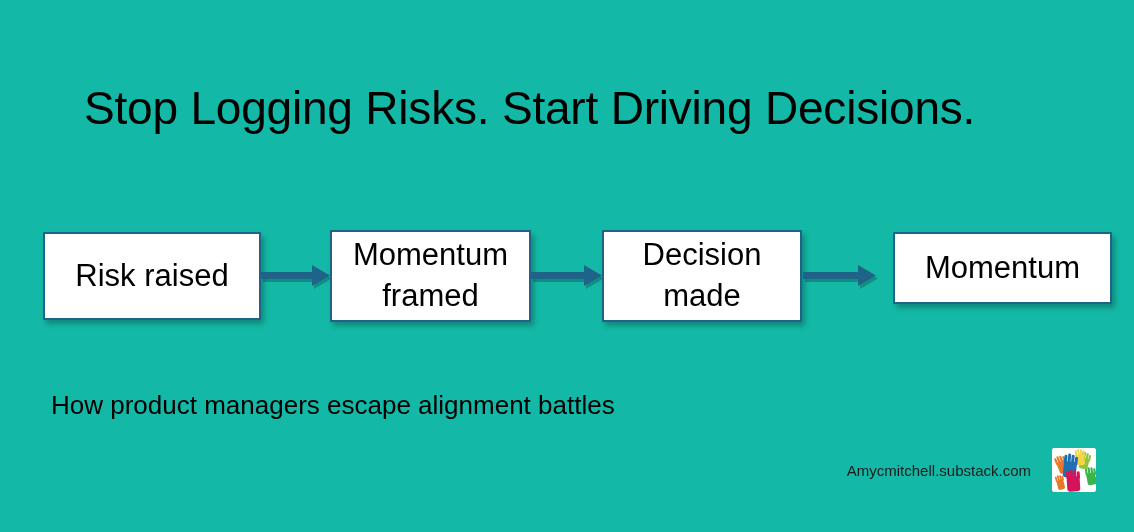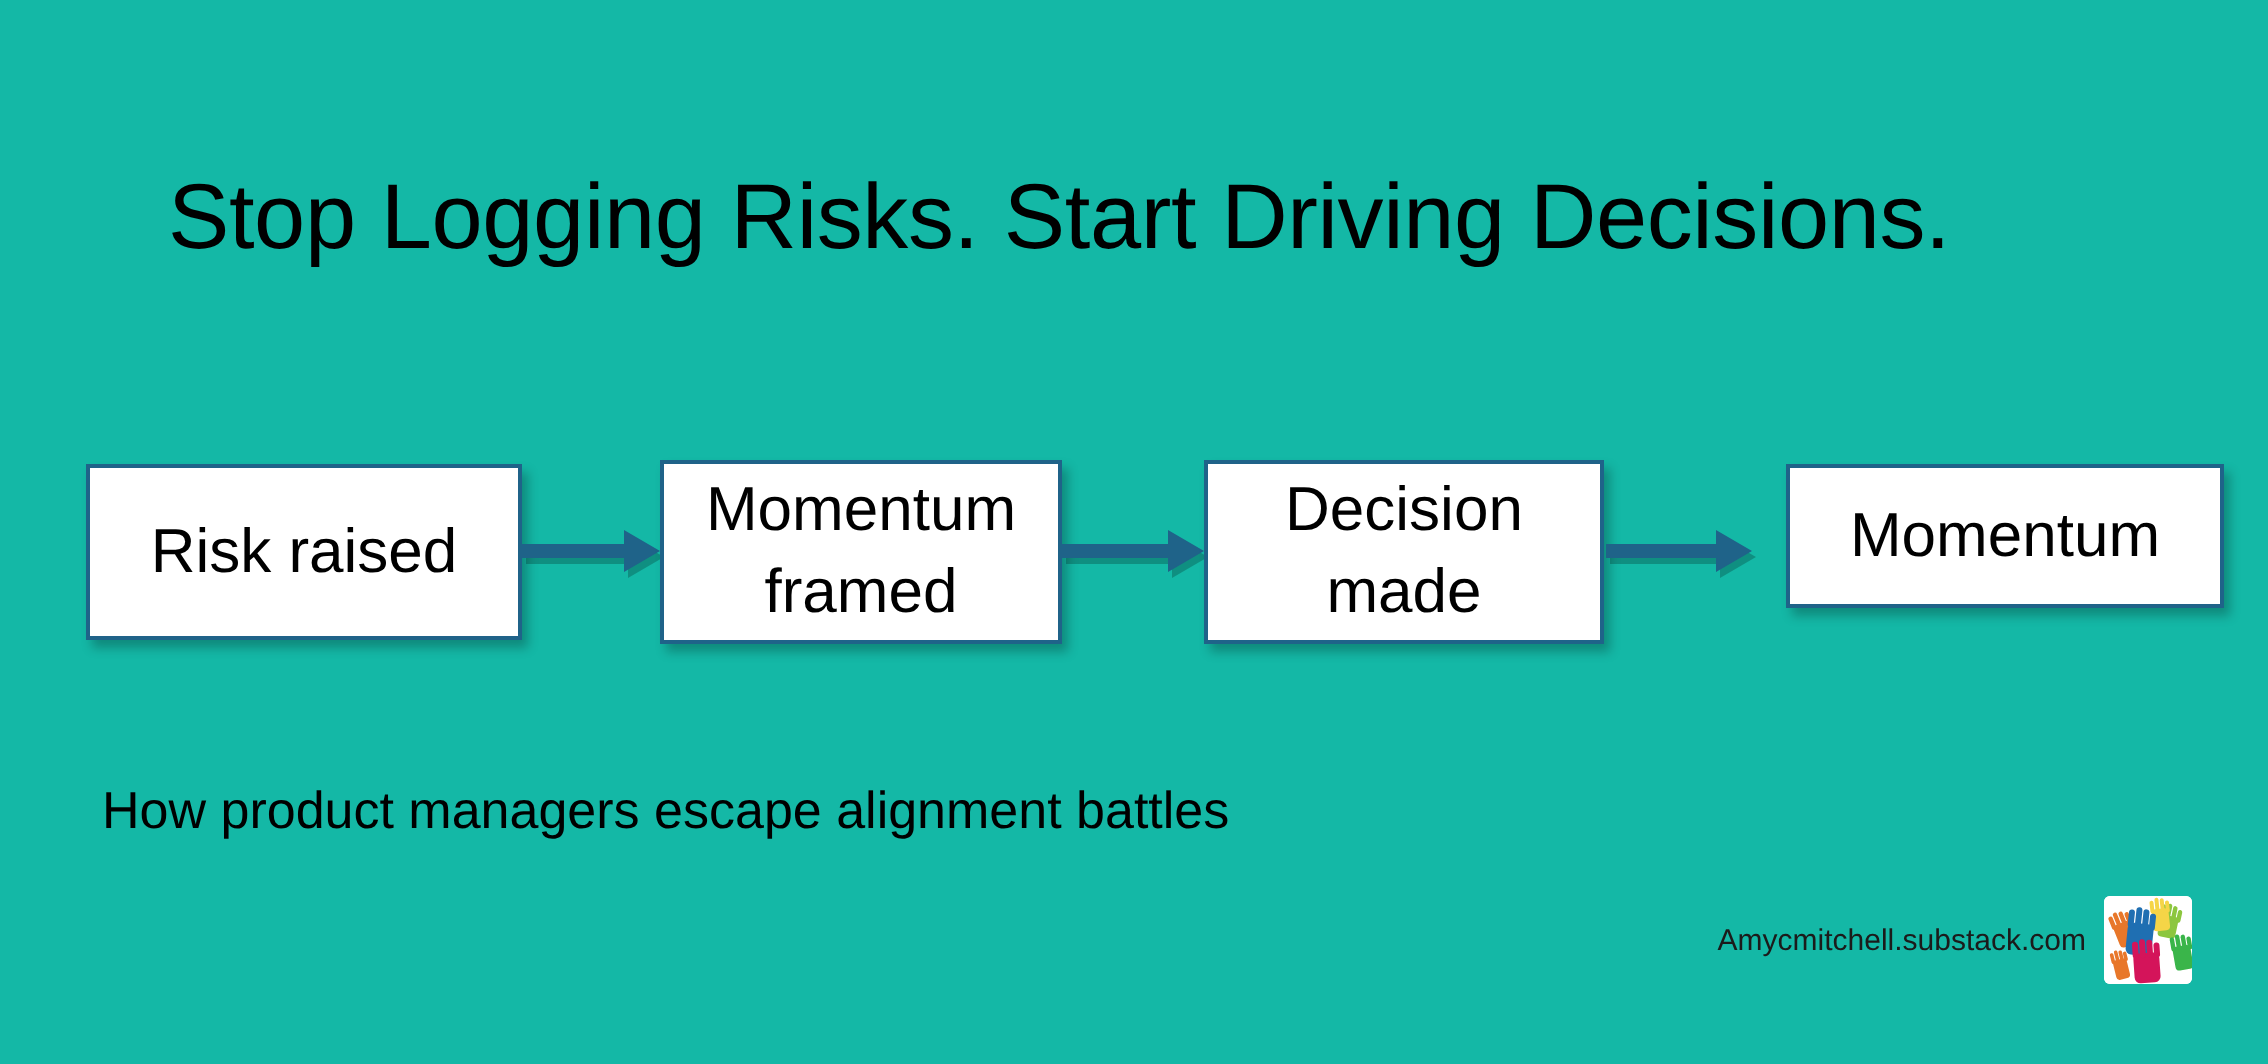--- a/index.html
+++ b/index.html
@@ -89,21 +89,21 @@
     white-space: nowrap;
   }
 
   
   #footer {
     position: absolute;
     right: 38px;
     top: 448px;
     display: flex;
     align-items: center;
-    gap: 9px;
+    gap: 21px;
   }
   #footer-text {
     font-size: 15px;
     color: #1b1b1b;
     white-space: nowrap;
   }
   #footer-logo {
     width: 44px;
     height: 44px;
     border-radius: 3px;

